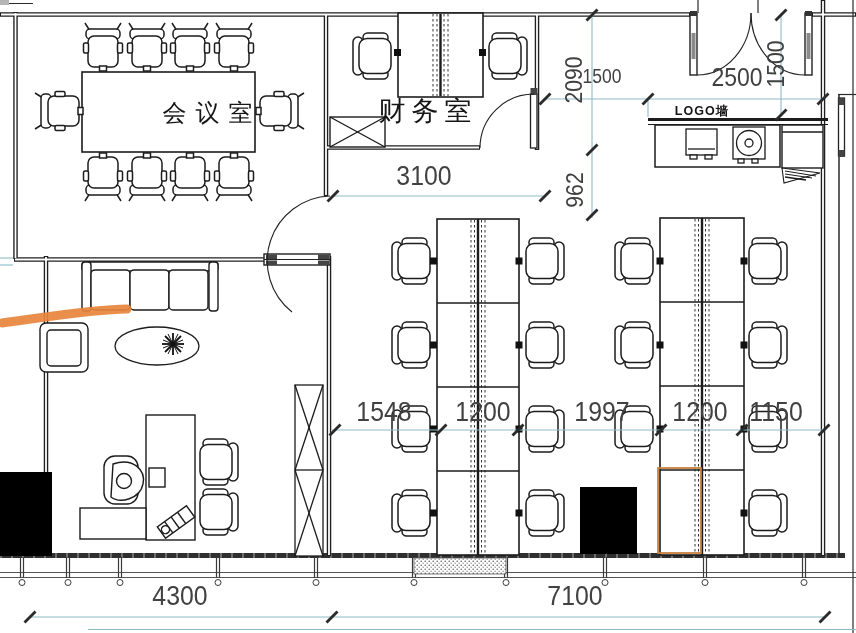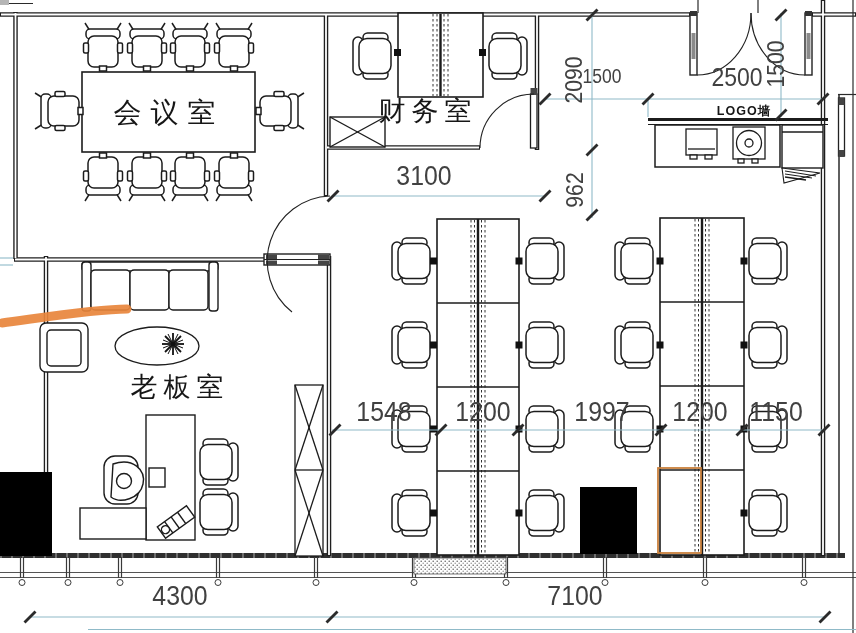--- a/index.html
+++ b/index.html
@@ -2,21 +2,21 @@
 <html><head>
 <meta charset="utf-8">
 <style>
   html,body{margin:0;padding:0;background:#fff;}
   #stage{position:relative;width:856px;height:633px;background:#fff;overflow:hidden;
          font-family:"Liberation Sans", sans-serif;}
   #plan{position:absolute;left:0;top:0;}
   .lbl{position:absolute;transform:translate(-50%,-50%);white-space:nowrap;color:#161616;
        font-family:"Liberation Sans", sans-serif;}
   .room{font-size:27px;letter-spacing:6px;font-weight:400;}
-  .room.big{font-size:28px;letter-spacing:9px;}
+  .room.big{font-size:24px;letter-spacing:9px;margin-left:43px;}
   .logo{font-size:12.5px;font-weight:700;letter-spacing:1px;}
   .dim{color:#414141;font-size:27px;font-weight:400;transform:translate(-50%,-50%) scale(.92,1.02);}
   .dim.sm{font-size:19px;}
   .dim.md{font-size:25px;}
   .dim.vert{transform:translate(-50%,-50%) rotate(-90deg) scale(.92,1.02);font-size:23px;}
 </style>
 </head>
 <body>
 
 <div id="stage">
@@ -389,22 +389,21 @@
         <line x1="326.5" y1="622.5" x2="337.5" y2="611.5"></line>
         <line x1="819.5" y1="622.5" x2="830.5" y2="611.5"></line>
       </g>
 
   <path d="M 2 323 C 40 318 95 309 127 309" stroke="#e8863c" stroke-width="9" stroke-linecap="round" fill="none" opacity="0.92"></path>
   <rect x="658" y="468" width="43" height="85" fill="none" stroke="#c9803c" stroke-width="1.8"></rect>
 </svg>
 
 <div class="lbl room big" style="left:169px;top:113px;">会议室</div>
 <div class="lbl room" style="left:428px;top:111px;">财务室</div>
-<div class="lbl room" style="left:180px;top:387px;">老板室</div>
-<div class="lbl logo" style="left:744px;top:111px;">LOGO墙</div>
+<div class="lbl logo" style="left:702px;top:111px;">LOGO墙</div>
 
 <div class="lbl dim" style="left:424px;top:176px;">3100</div>
 <div class="lbl dim sm" style="left:602px;top:77px;">1500</div>
 <div class="lbl dim md" style="left:737px;top:77px;">2500</div>
 <div class="lbl dim vert" style="left:574px;top:80px;">2090</div>
 <div class="lbl dim vert" style="left:776px;top:64px;">1500</div>
 <div class="lbl dim vert" style="left:575px;top:190px;">962</div>
 
 <div class="lbl dim" style="left:384px;top:412px;">1548</div>
 <div class="lbl dim" style="left:483px;top:412px;">1200</div>

